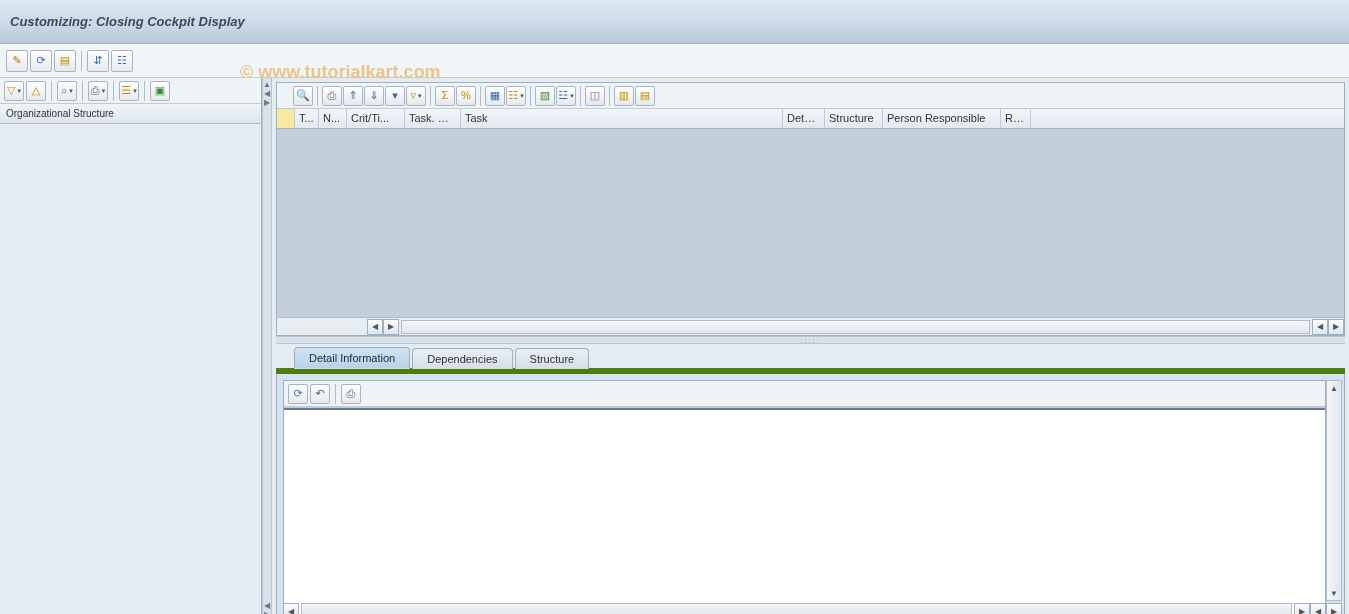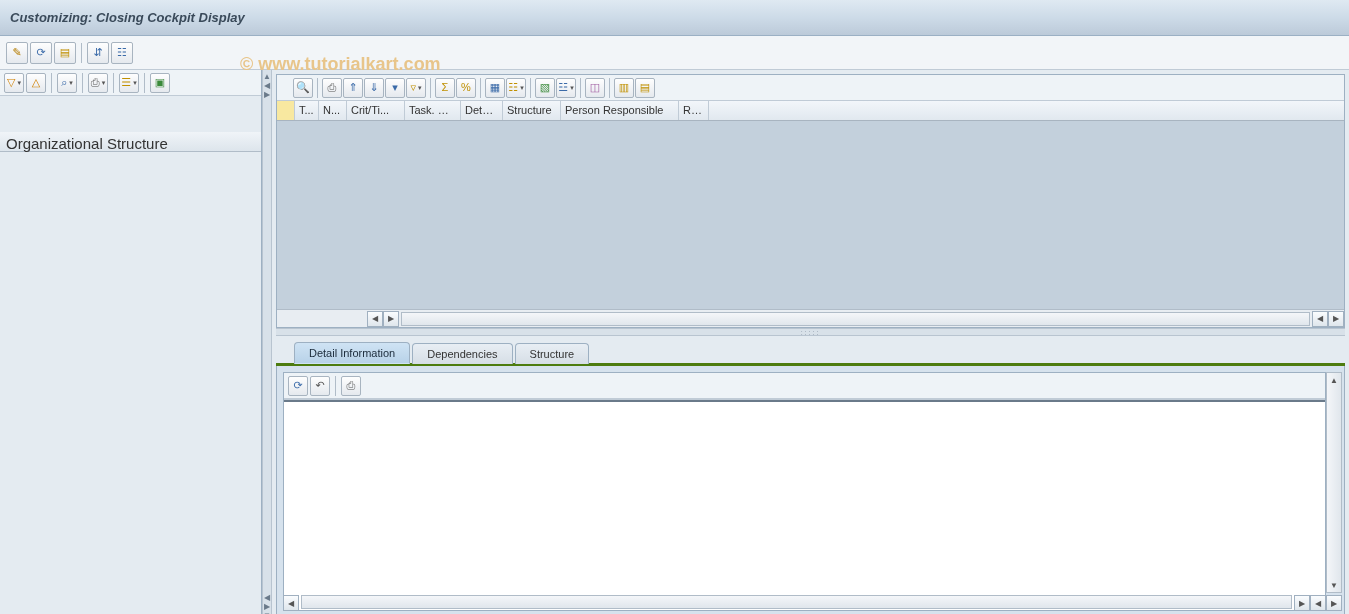--- a/index.html
+++ b/index.html
@@ -6,21 +6,21 @@
   body {
     font-family: Arial, Helvetica, sans-serif;
     font-size: 11px;
     background: #e8eef2;
     width: 1349px;
     height: 614px;
     overflow: hidden;
     position: relative;
   }
   .titlebar {
-    height: 36px;
+    height: 44px;
     background: linear-gradient(to bottom, #dfe9f2 0%, #cddbe8 50%, #bccad9 100%);
     border-bottom: 1px solid #9bb0c4;
     display: flex;
     align-items: center;
     padding: 0 10px;
   }
   .titlebar-text {
     font-weight: bold;
     font-style: italic;
     font-size: 13px;
@@ -91,24 +91,24 @@
     display: flex;
     align-items: center;
     padding: 0 4px;
     gap: 2px;
   }
   .left-header {
     height: 20px;
     background: linear-gradient(to bottom,#f0f4f8,#dde5ec);
     border-bottom: 1px solid #b0bcc8;
     padding: 3px 6px;
-    font-size: 15px;
+    font-size: 10px;
     color: #333;
     display: flex;
-    margin-top: 36px;
+    align-items: center;
   }
   .left-body {
     flex: 1;
     background: #e4ebf1;
   }
   .splitter-v {
     width: 10px;
     background: #d8e1e9;
     border-left: 1px solid #b8c4d0;
     border-right: 1px solid #b8c4d0;
@@ -196,21 +196,21 @@
     font-size: 7px;
     color: #8a98a6;
     letter-spacing: 2px;
   }
   .tabs-row {
     display: flex;
     align-items: flex-end;
     height: 24px;
     padding-left: 18px;
     margin: 6px 4px 0 4px;
-    border-bottom: 3px solid #4d7c0f;
+    border-bottom: 6px solid #4d7c0f;
   }
   .tab {
     padding: 4px 14px;
     font-size: 11px;
     background: linear-gradient(to bottom,#e8eef4,#d6dee6);
     border: 1px solid #9db0c2;
     border-bottom: none;
     border-radius: 4px 4px 0 0;
     margin-right: 2px;
     color: #333;
@@ -421,20 +421,21 @@
         <div class="tb-btn small">
             <span class="ic" style="color:#c09000">▤</span>
           </div>
       </div>
       <div class="grid-header">
         <div class="col" style="width:18px;background:#f8e8a0"><span></span></div>
         <div class="col" style="width:24px"><span>T...</span></div>
         <div class="col" style="width:28px"><span>N...</span></div>
         <div class="col" style="width:58px"><span>Crit/Ti...</span></div>
         <div class="col" style="width:56px"><span>Task. Pa...</span></div>
+        <div class="col" style="width:322px"><span>Task</span></div>
         <div class="col" style="width:42px"><span>Detail...</span></div>
         <div class="col" style="width:58px"><span>Structure</span></div>
         <div class="col" style="width:118px"><span>Person Responsible</span></div>
         <div class="col" style="width:30px"><span>Ro...</span></div>
       </div>
       <div class="grid-body"></div>
       <div class="grid-hscroll">
         <div class="hscroll-gap"></div>
         <div class="hscroll-btn">◀</div>
         <div class="hscroll-btn">▶</div>

